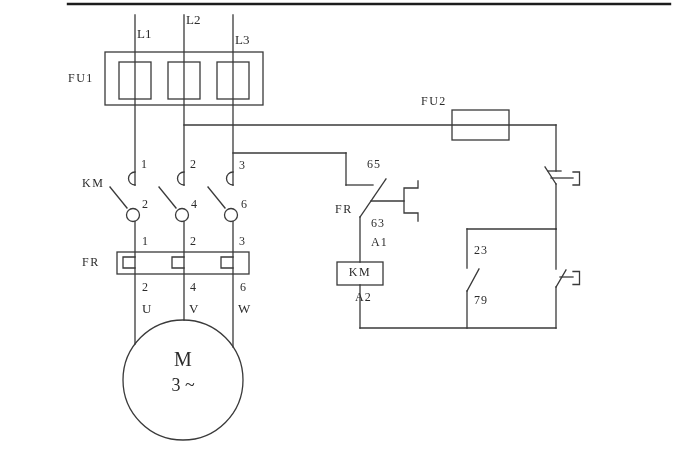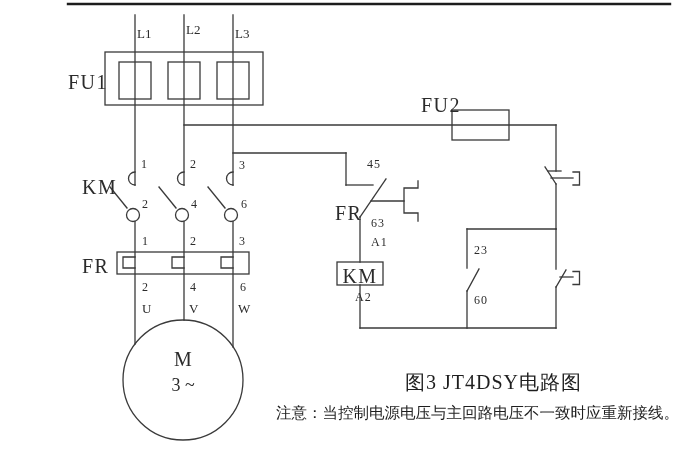--- a/index.html
+++ b/index.html
@@ -5,21 +5,21 @@
   html,body{margin:0;padding:0;background:#fff;}
   .stage{
     position:relative;width:678px;height:451px;background:#ffffff;overflow:hidden;
     font-family:"Liberation Serif","DejaVu Serif",serif;color:#262626;
   }
   .lbl{
     position:absolute;font-size:12px;line-height:1;white-space:nowrap;color:#2b2b2b;
     font-family:"Liberation Serif","DejaVu Serif",serif;
   }
   .s13{font-size:13px;}
-  .s14{font-size:20px;letter-spacing:1.5px;}
+  .s14{font-size:12px;letter-spacing:1.5px;}
   .s12{font-size:12px;letter-spacing:1px;}
   .motor-m{font-size:20px;}
   .motor-ph{font-size:18px;}
   .caption{font-size:20px;letter-spacing:1px;color:#1e1e1e;}
   .note{font-size:15.5px;color:#1e1e1e;}
   .ctr{text-align:center;}
   svg{position:absolute;left:0;top:0;}
 </style>
 </head>
 <body>
@@ -101,22 +101,22 @@
       <line x1="371" y1="201" x2="404" y2="201"></line>
       <path d="M418 181 L418 188 L404 188 L404 213 L418 213 L418 221"></path>
       <line x1="360" y1="217" x2="360" y2="262"></line>
 
       <rect x="337" y="262" width="46" height="23"></rect>
       <line x1="360" y1="285" x2="360" y2="328"></line>
     </g>
   </svg>
 
   <span class="lbl s13" style="left:137px;top:27px">L1</span>
-  <span class="lbl s13" style="left:186px;top:23px">L2</span>
-  <span class="lbl s13" style="left:235px;top:27px">L3</span>
+  <span class="lbl s13" style="left:186px;top:13px">L2</span>
+  <span class="lbl s13" style="left:235px;top:33px">L3</span>
 
   <span class="lbl s14" style="left:68px;top:72px">FU1</span>
   <span class="lbl s14" style="left:82px;top:177px">KM</span>
   <span class="lbl s14" style="left:82px;top:256px">FR</span>
 
   <span class="lbl s12" style="left:141px;top:158px">1</span>
   <span class="lbl s12" style="left:190px;top:158px">2</span>
   <span class="lbl s12" style="left:239px;top:159px">3</span>
 
   <span class="lbl s12" style="left:142px;top:198px">2</span>
@@ -133,26 +133,24 @@
 
   <span class="lbl s13" style="left:142px;top:302px">U</span>
   <span class="lbl s13" style="left:189px;top:302px">V</span>
   <span class="lbl s13" style="left:238px;top:302px">W</span>
 
   <span class="lbl motor-m ctr" style="left:158px;top:349px;width:50px">M</span>
   <span class="lbl motor-ph ctr" style="left:158px;top:376px;width:50px">3 ~</span>
 
   <span class="lbl s14" style="left:421px;top:95px">FU2</span>
 
-  <span class="lbl s12" style="left:367px;top:158px">45</span>
+  <span class="lbl s12" style="left:367px;top:158px">65</span>
   <span class="lbl s14" style="left:335px;top:203px">FR</span>
   <span class="lbl s12" style="left:371px;top:217px">63</span>
   <span class="lbl s12" style="left:371px;top:236px">A1</span>
   <span class="lbl s14 ctr" style="left:337px;top:266px;width:46px">KM</span>
   <span class="lbl s12" style="left:355px;top:291px">A2</span>
 
   <span class="lbl s12" style="left:474px;top:244px">23</span>
-  <span class="lbl s12" style="left:474px;top:294px">60</span>
+  <span class="lbl s12" style="left:474px;top:294px">79</span>
 
-  <span class="lbl caption" style="left:405px;top:372px">图3 JT4DSY电路图</span>
-  <span class="lbl note" style="left:276px;top:405px">注意：当控制电源电压与主回路电压不一致时应重新接线。</span>
 
 </div>
 
 </body></html>

